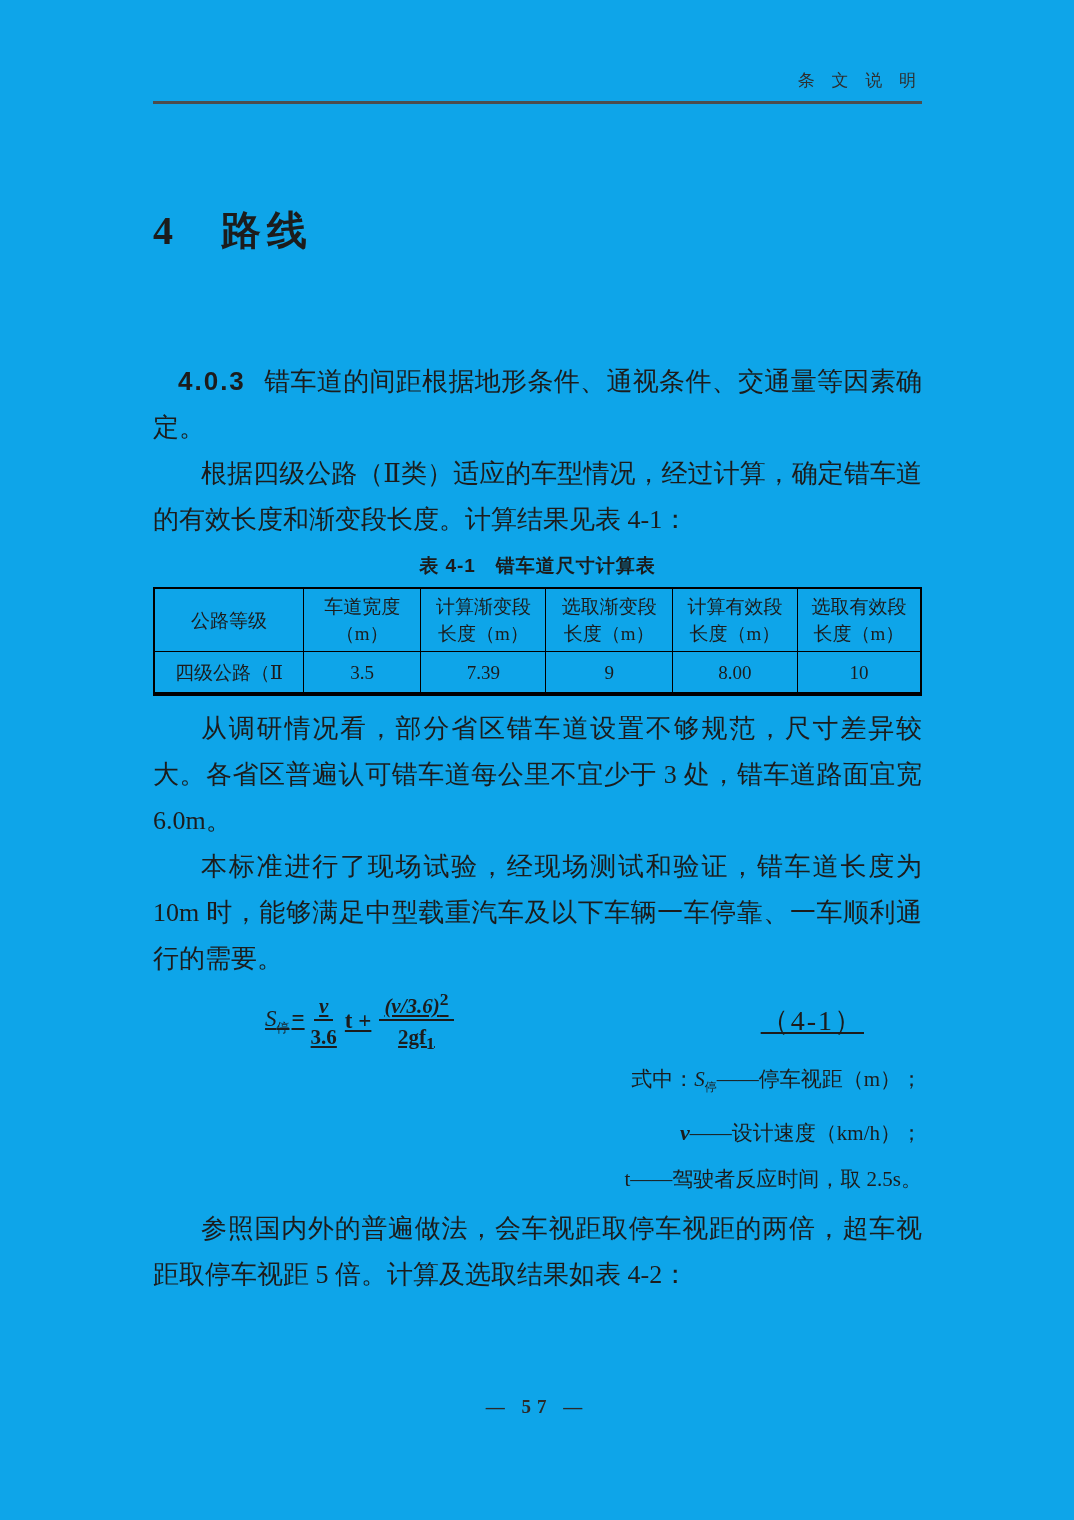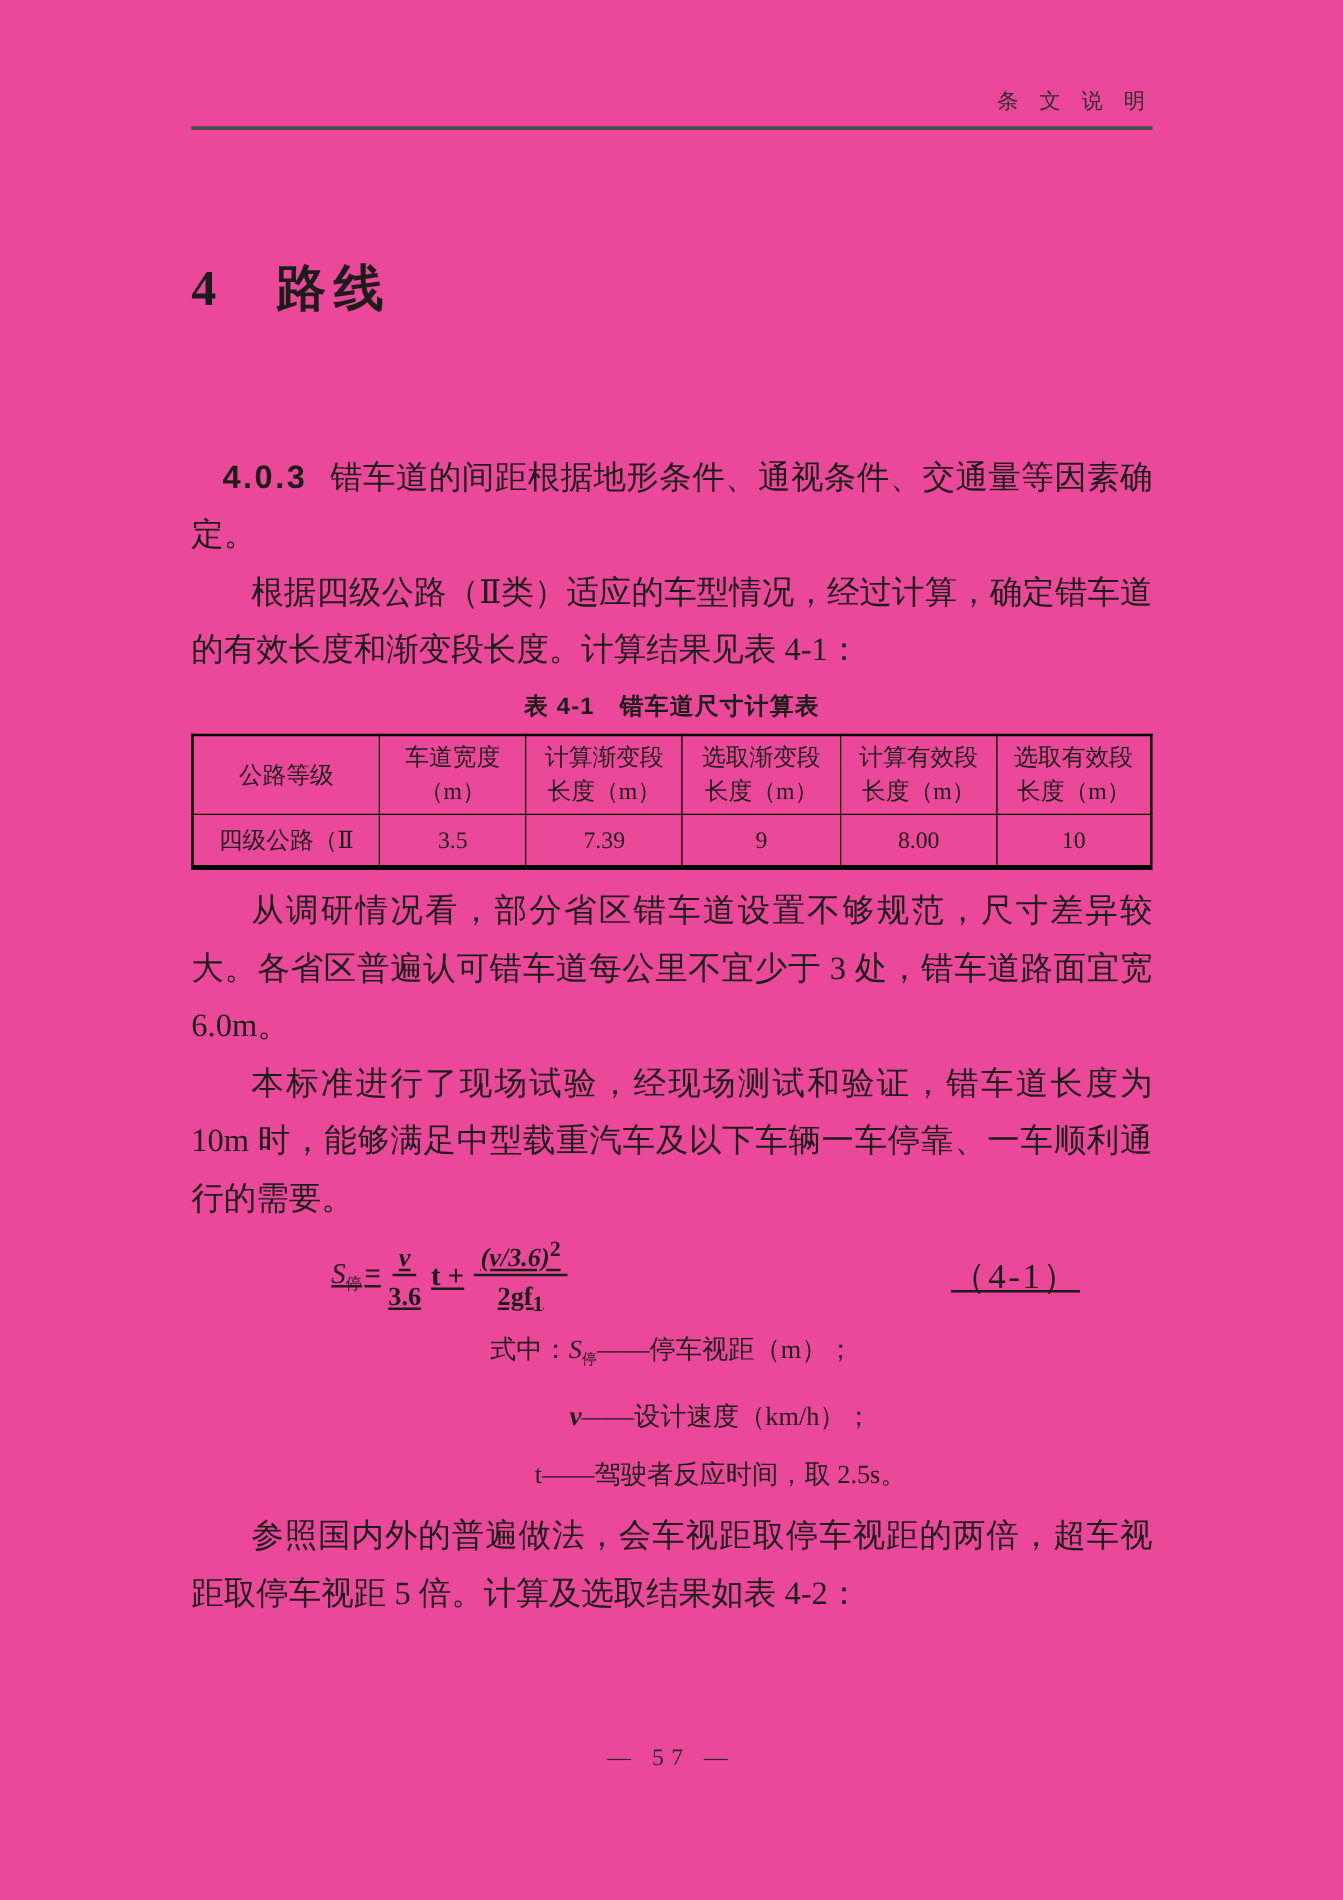--- a/index.html
+++ b/index.html
@@ -1,19 +1,19 @@
 <!DOCTYPE html>
 <html><head>
 <meta charset="utf-8">
 <style>
   html,body { margin:0; padding:0; background:#ffffff; }
   .page {
     position:relative;
     width:1074px; height:1520px;
-    background:#ec4899;
+    background:#0ea5e9;
     color:#1c1c1c;
     font-family:"Liberation Serif","DejaVu Serif",serif;
     box-sizing:border-box;
     padding:70px 152px 0 153px;
     overflow:hidden;
   }
   
   .doc-header {
     text-align:right;
     font-family:"Liberation Sans","DejaVu Sans",sans-serif;
@@ -115,36 +115,37 @@
     margin-left:auto;
     margin-right:58px;
     font-size:28px;
     letter-spacing:2px;
   }
   
   .defs { margin-top:2px; }
   .def-line {
     font-size:21px;
     line-height:46px;
-    text-align:center;
+    text-align:right;
   }
   .def-line i { font-style:italic; }
   .def-line sub { font-size:12px; }
   .def-line sup { font-size:12px; }
   .def-indent { padding-left:78px; }
   .sym-v { font-weight:700; font-style:italic; font-size:22px; }
   
   .footer {
     position:absolute;
     left:0; right:0;
     top:1396px;
     text-align:center;
     font-size:19px;
     letter-spacing:6px;
     color:#2a2a2a;
+    font-weight:bold;
   }
 </style>
 </head>
 <body>
 
 <div class="page">
 
   <div class="doc-header">
     <span>条 文 说 明</span>
   </div>

